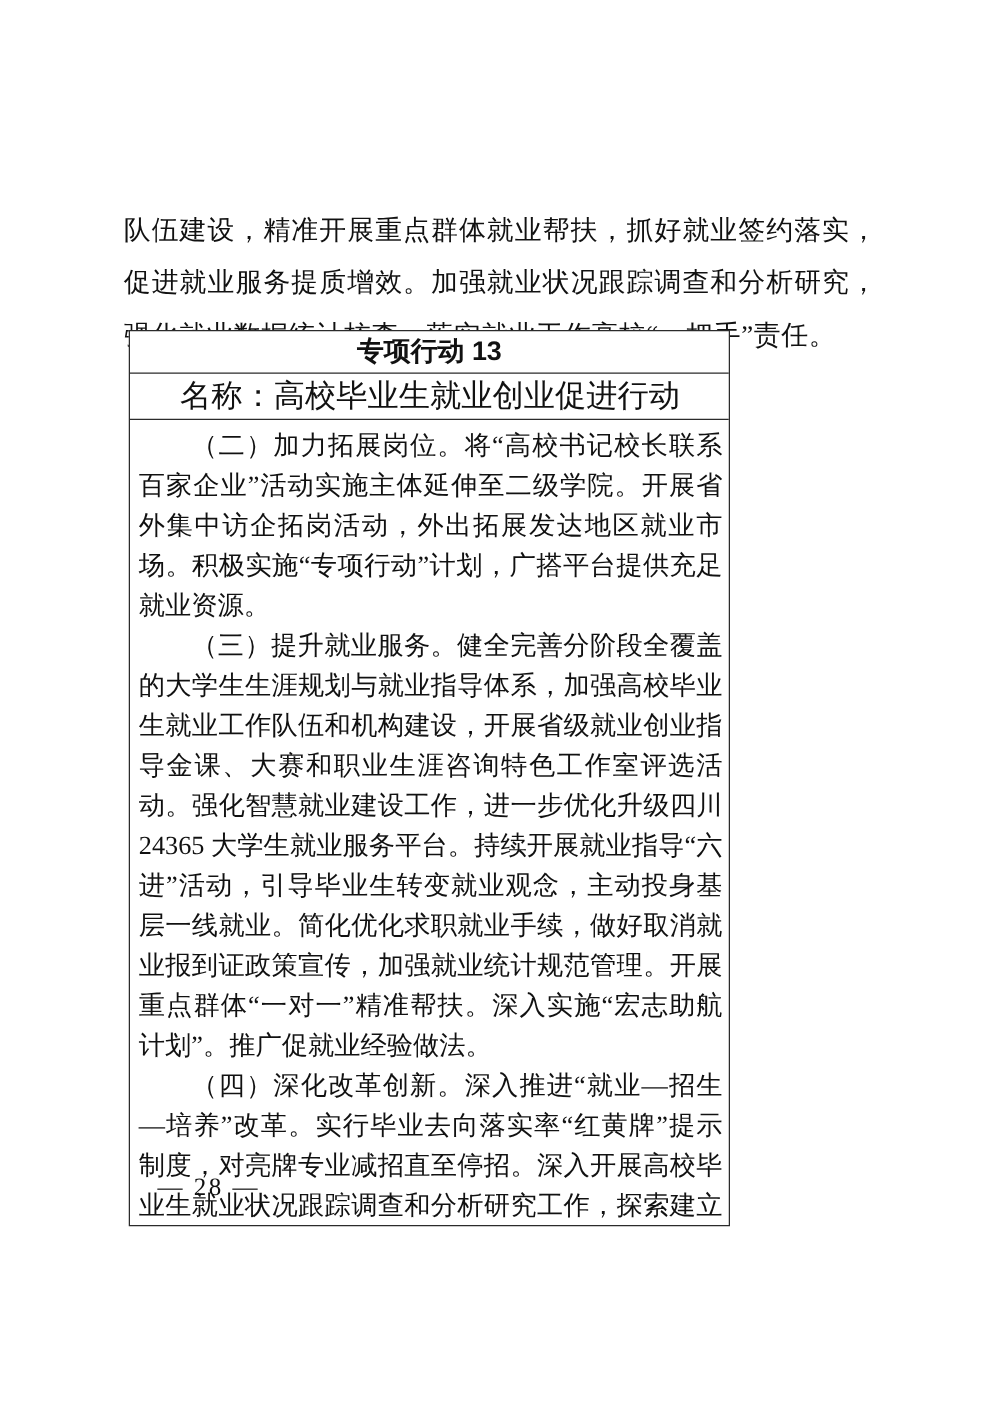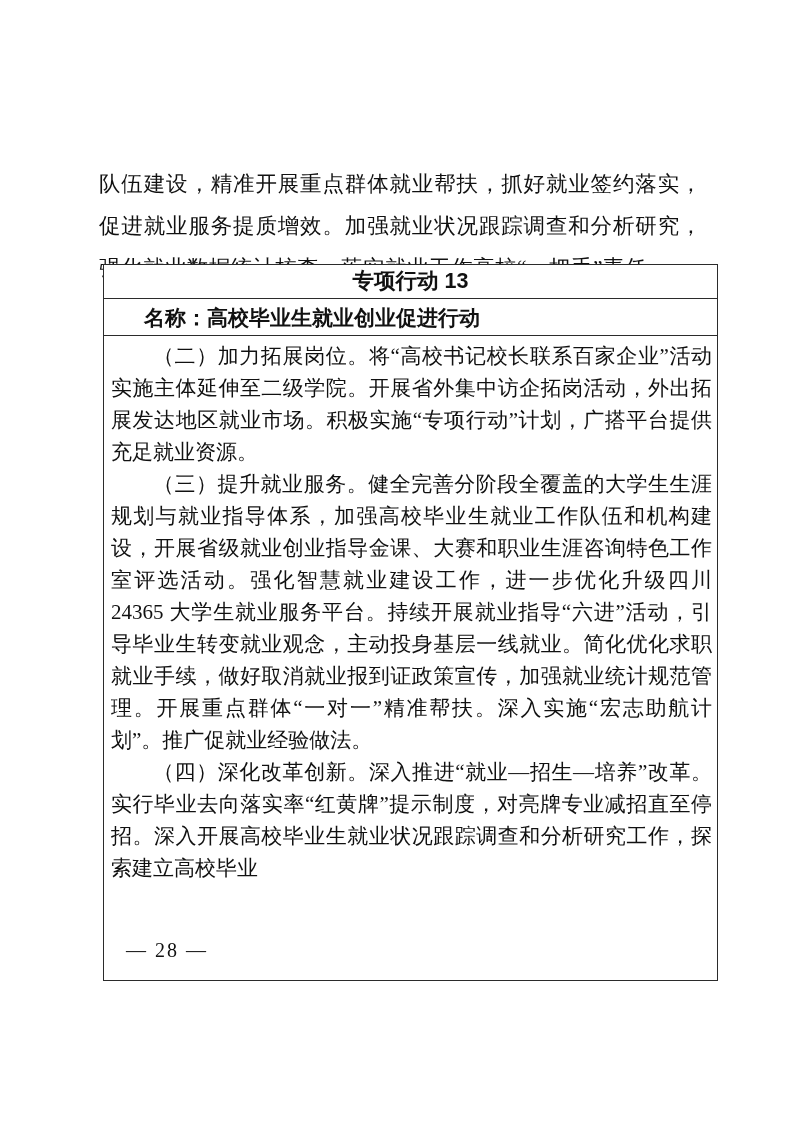--- a/index.html
+++ b/index.html
@@ -29,42 +29,42 @@
     line-height: 42px;
     text-align: justify;
     text-justify: inter-character;
     letter-spacing: 0.5px;
   }
   
   .action-table {
     position: absolute;
     left: 103px;
     top: 264px;
-    width: 615px;
+    width: 481px;
     border: 1.5px solid #2b2b2b;
     box-sizing: border-box;
     background: #ffffff;
   }
   .row-title {
     height: 33px;
     line-height: 33px;
     border-bottom: 1.5px solid #2b2b2b;
     text-align: center;
     font-family: "Liberation Sans", "DejaVu Sans", sans-serif;
     font-weight: bold;
     font-size: 21.5px;
   }
   .row-name {
     height: 37px;
     line-height: 37px;
     border-bottom: 1.5px solid #2b2b2b;
     padding-left: 40px;
     font-family: "Liberation Sans", "DejaVu Sans", sans-serif;
-    font-weight: bold;
-    font-size: 21px;
+    font-weight: normal;
+    font-size: 25px;
     box-sizing: border-box;
   }
   .cell-body {
     padding: 4px 5px 0 7px;
     height: 640px;
     overflow: hidden;
     font-size: 21px;
     line-height: 32px;
     text-align: justify;
     text-justify: inter-character;

